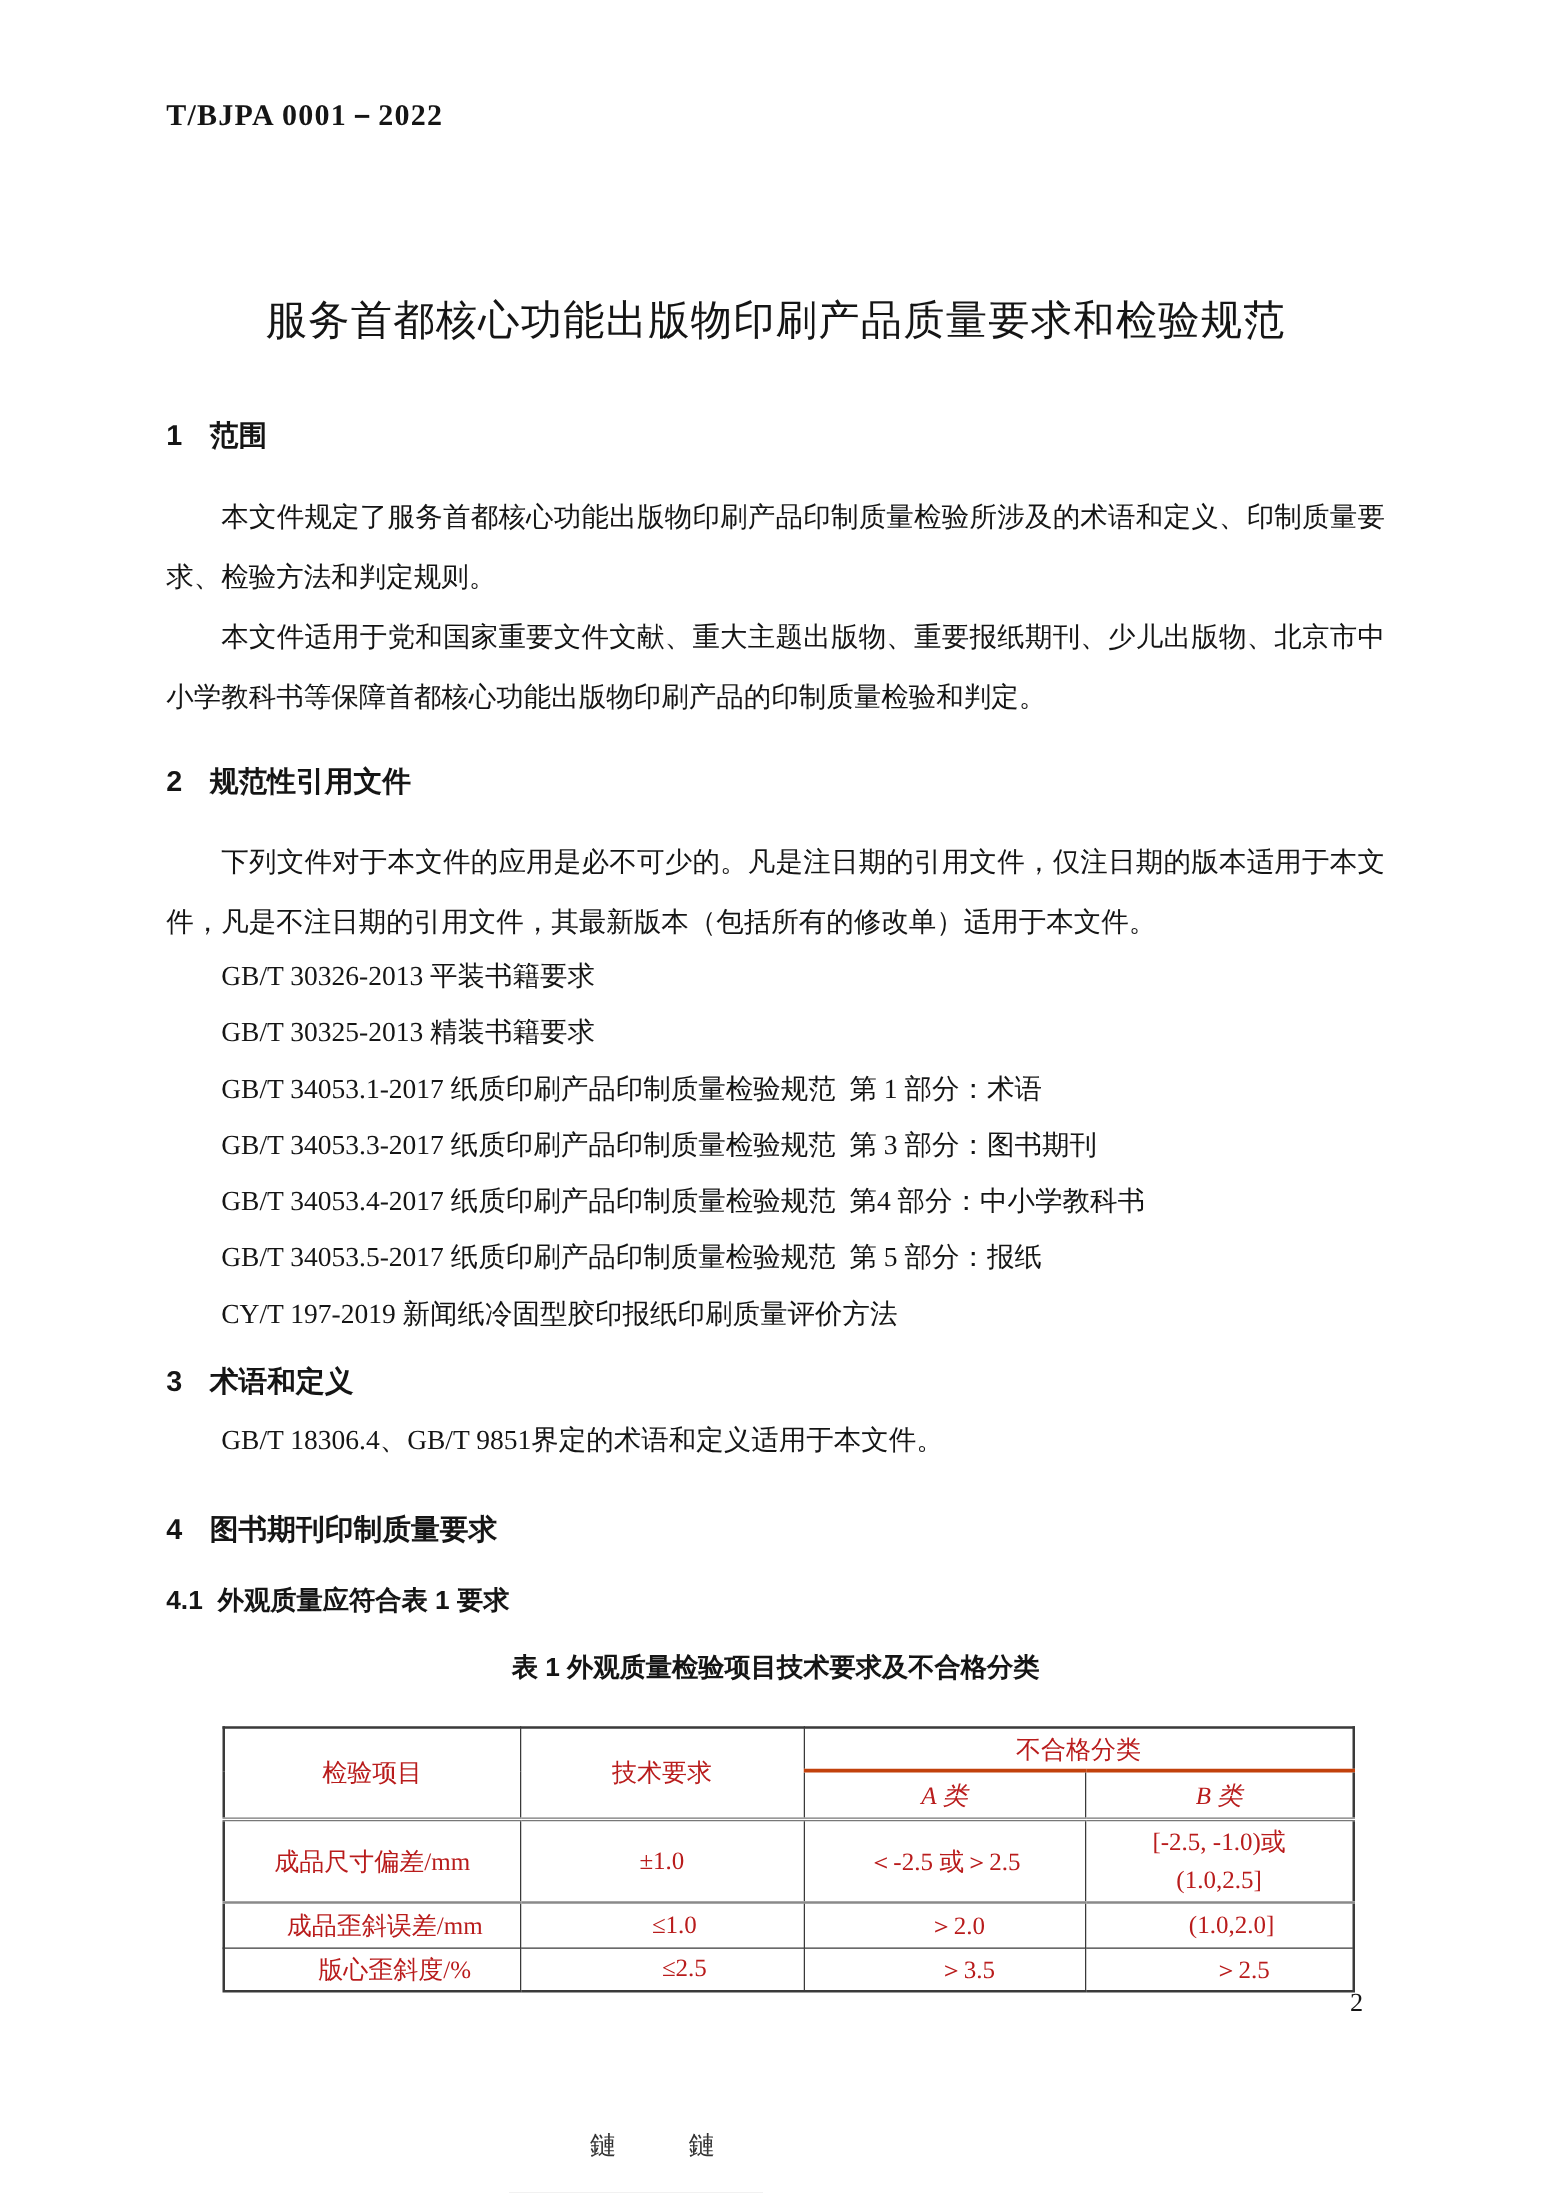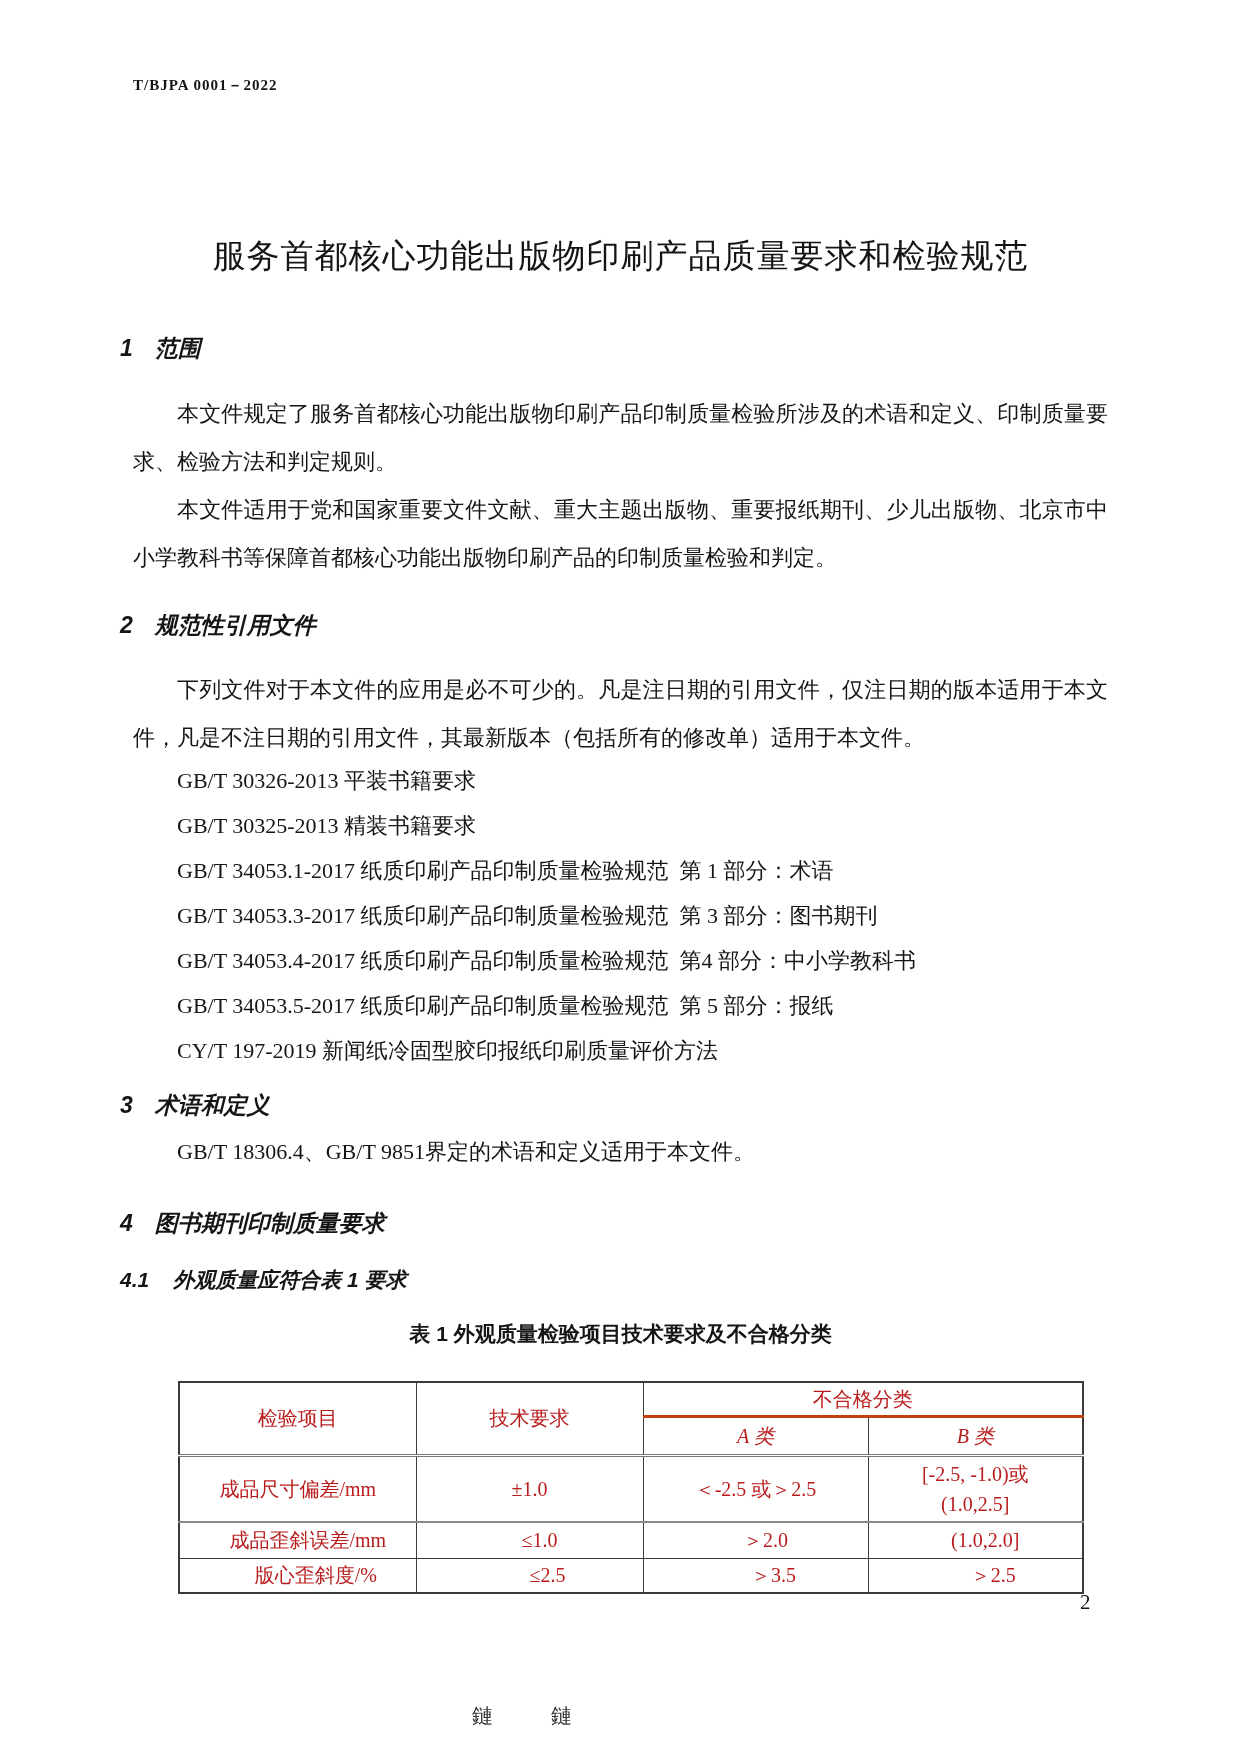--- a/index.html
+++ b/index.html
@@ -9,44 +9,43 @@
     margin:0 auto;
     background:#ffffff;
     color:#151515;
     font-family:"Liberation Serif","DejaVu Serif",serif;
     overflow:hidden;
   }
   .abs { position:absolute; }
 
   .doc-header {
     left:133px; top:76px;
-    font-size:15px; font-weight:bold;
+    font-size:24px; font-weight:bold;
     letter-spacing:1px;
     font-family:"Liberation Serif","DejaVu Serif",serif;
     text-align:right;
   }
   .doc-title {
     left:133px; top:234px; width:975px;
     text-align:center;
     font-size:33px; font-weight:normal;
     font-family:"Liberation Sans","DejaVu Sans",sans-serif;
     letter-spacing:1px;
     white-space:nowrap;
   }
 
   .h {
-    left:120px;
+    left:133px;
     font-family:"Liberation Sans","DejaVu Sans",sans-serif;
     font-weight:bold; font-size:23px;
     white-space:nowrap;
-    font-style:italic;
   }
   .h .num { margin-right:22px; }
   .h.sub { font-size:21px; }
-  .h.sub .num { margin-right:24px; }
+  .h.sub .num { margin-right:12px; }
 
   .para {
     left:133px; width:975px;
     font-size:22px; line-height:48px;
     text-align:justify;
     text-indent:2em;
   }
   .refs {
     left:133px; width:975px;
     font-size:22px; line-height:45px;

